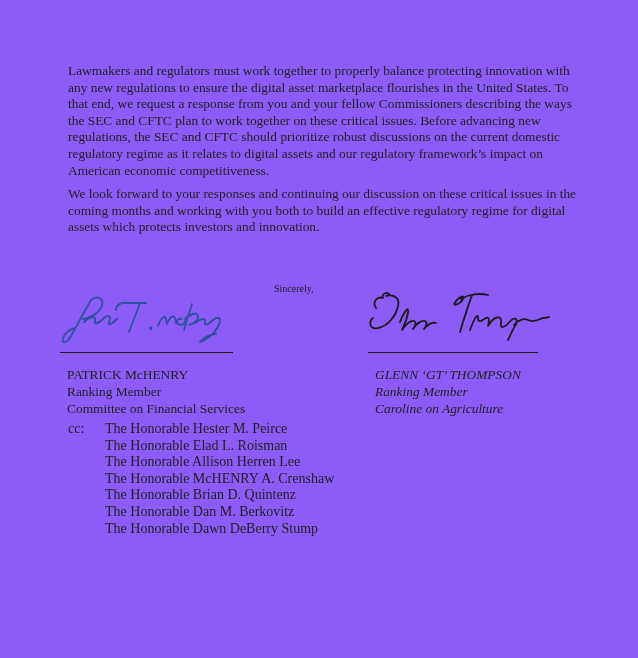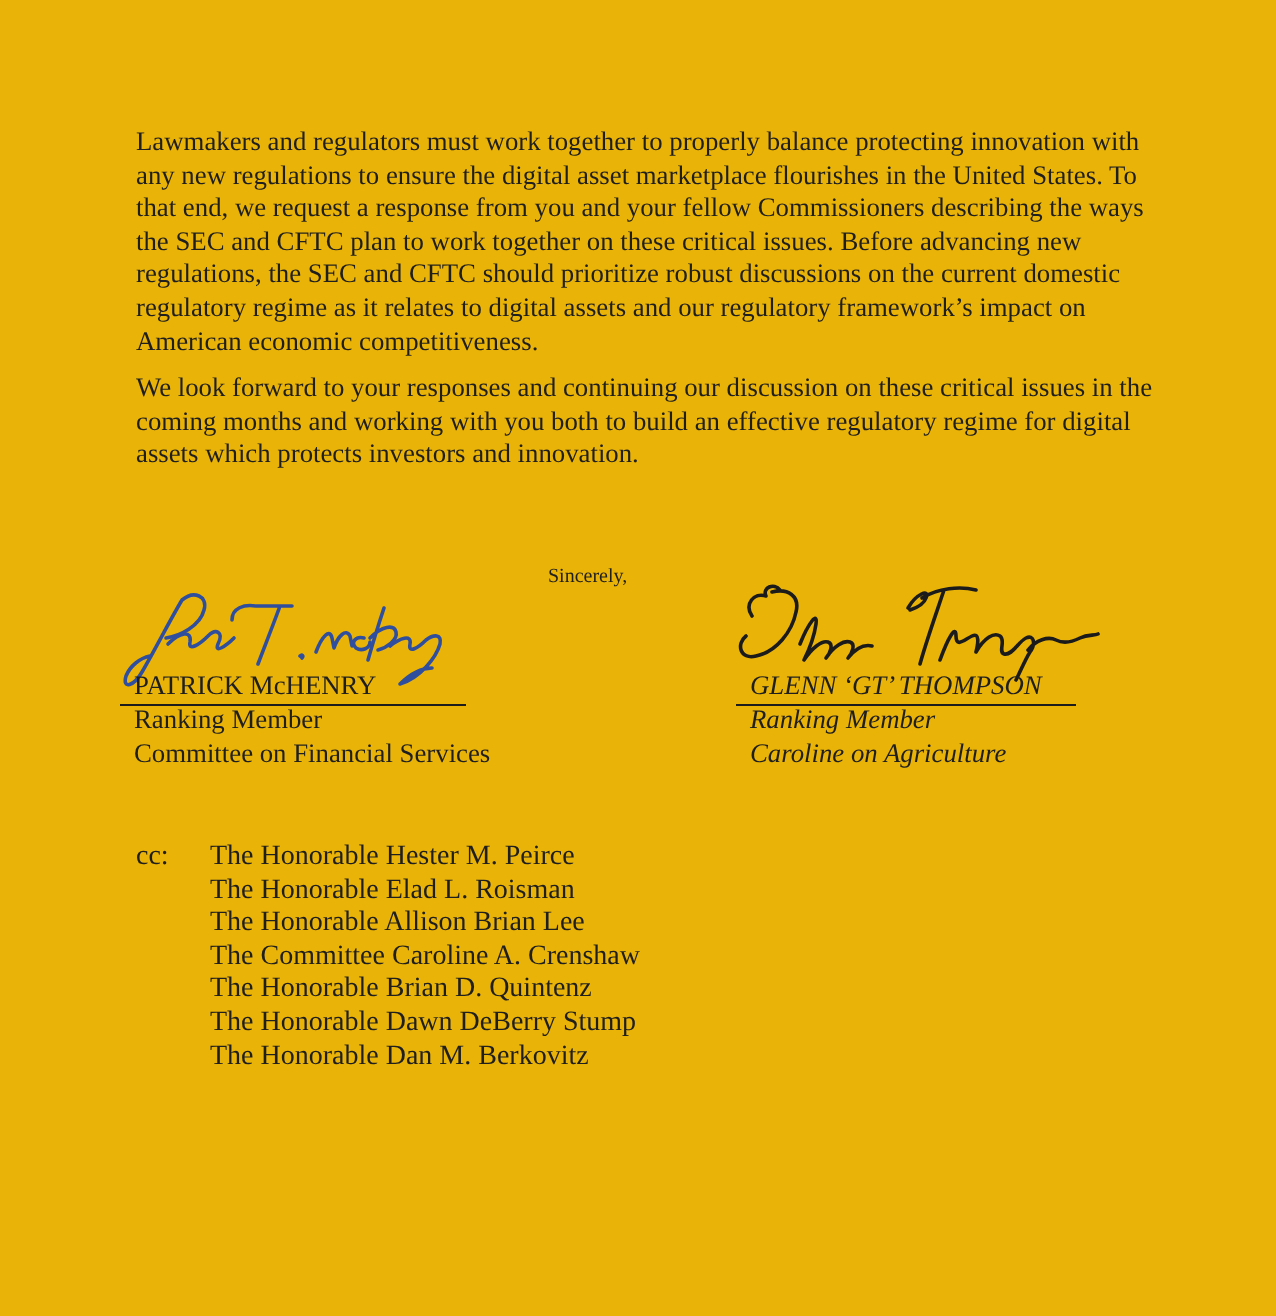--- a/index.html
+++ b/index.html
@@ -7,21 +7,21 @@
   body {
     width: 638px; height: 658px;
     background: #ffffff;
     font-family: "Liberation Serif", serif;
     color: #1f1f1f;
     position: relative;
     overflow: hidden;
   }
   .page {
     position: absolute; inset: 0;
-    background: #eab308;
+    background: #8b5cf6;
   }
   .letter-text {
     position: absolute;
     left: 68px; top: 63px; width: 514px;
     font-size: 13.4px; line-height: 16.6px;
     text-align: left;
   }
   .letter-text p { margin: 0 0 7px 0; }
   .closing {
     position: absolute;
@@ -30,21 +30,21 @@
   }
   .sig-image { position: absolute; }
   .sig-image svg { display: block; }
   .sig-line {
     position: absolute;
     height: 1.2px; background: #1c1c1c;
   }
   .sig-line-left { left: 60px; top: 352px; width: 173px; }
   .sig-line-right { left: 368px; top: 352px; width: 170px; }
   .sig-names {
-    position: absolute; top: 334px;
+    position: absolute; top: 366px;
     font-size: 13.4px; line-height: 17.2px;
   }
   .sig-names-left { left: 67px; }
   .sig-names-right { left: 375px; font-style: italic; }
   .cc-block {
     position: absolute;
     left: 68px; top: 421px;
     display: flex;
     font-size: 14px; line-height: 16.6px;
   }
@@ -98,21 +98,21 @@
     <div>GLENN ‘GT’ THOMPSON</div>
     <div>Ranking Member</div>
     <div>Caroline on Agriculture</div>
   </div>
 
   <div class="cc-block">
     <div class="cc-label">cc:</div>
     <div class="cc-list">
       <div>The Honorable Hester M. Peirce</div>
       <div>The Honorable Elad L. Roisman</div>
-      <div>The Honorable Allison Brian Lee</div>
-      <div>The Committee Caroline A. Crenshaw</div>
+      <div>The Honorable Allison Herren Lee</div>
+      <div>The Honorable McHENRY A. Crenshaw</div>
       <div>The Honorable Brian D. Quintenz</div>
+      <div>The Honorable Dan M. Berkovitz</div>
       <div>The Honorable Dawn DeBerry Stump</div>
-      <div>The Honorable Dan M. Berkovitz</div>
     </div>
   </div>
 
 </div>
 
 </body></html>

